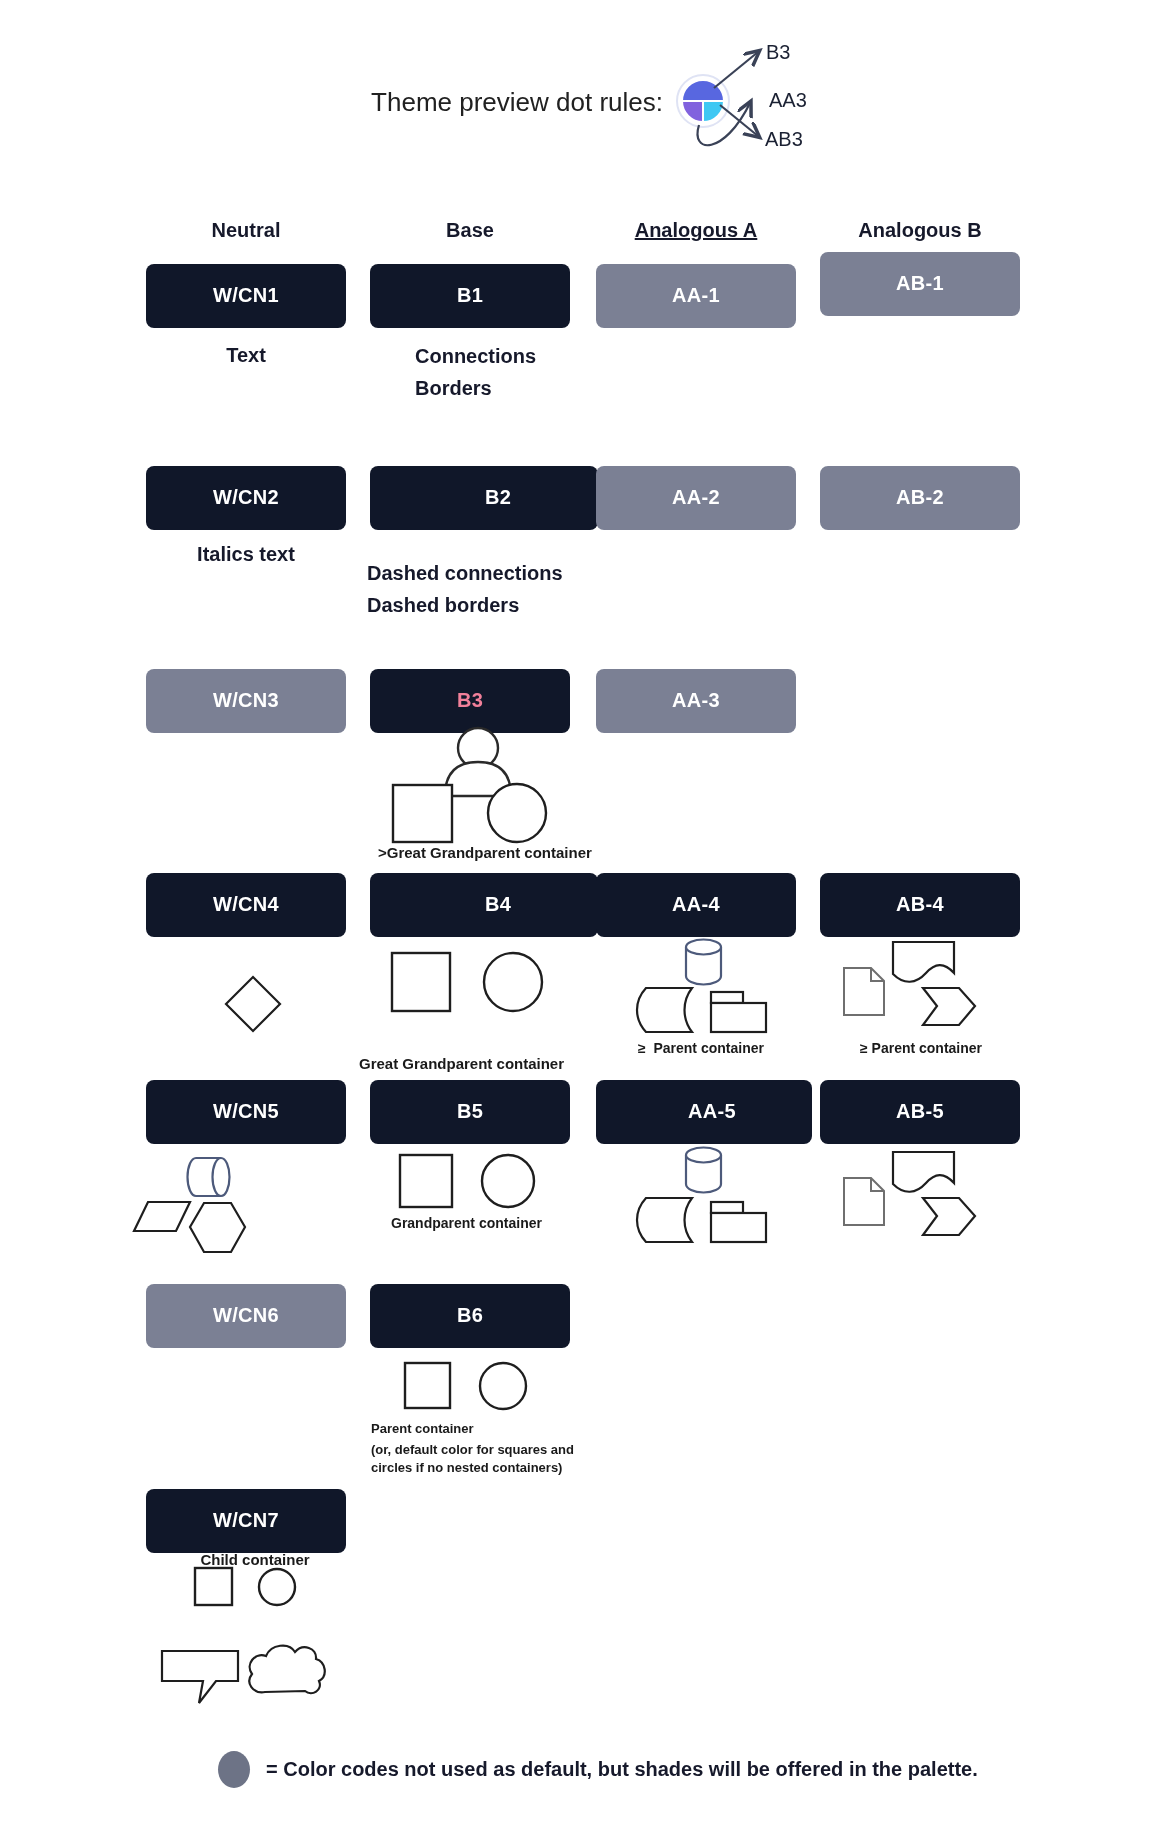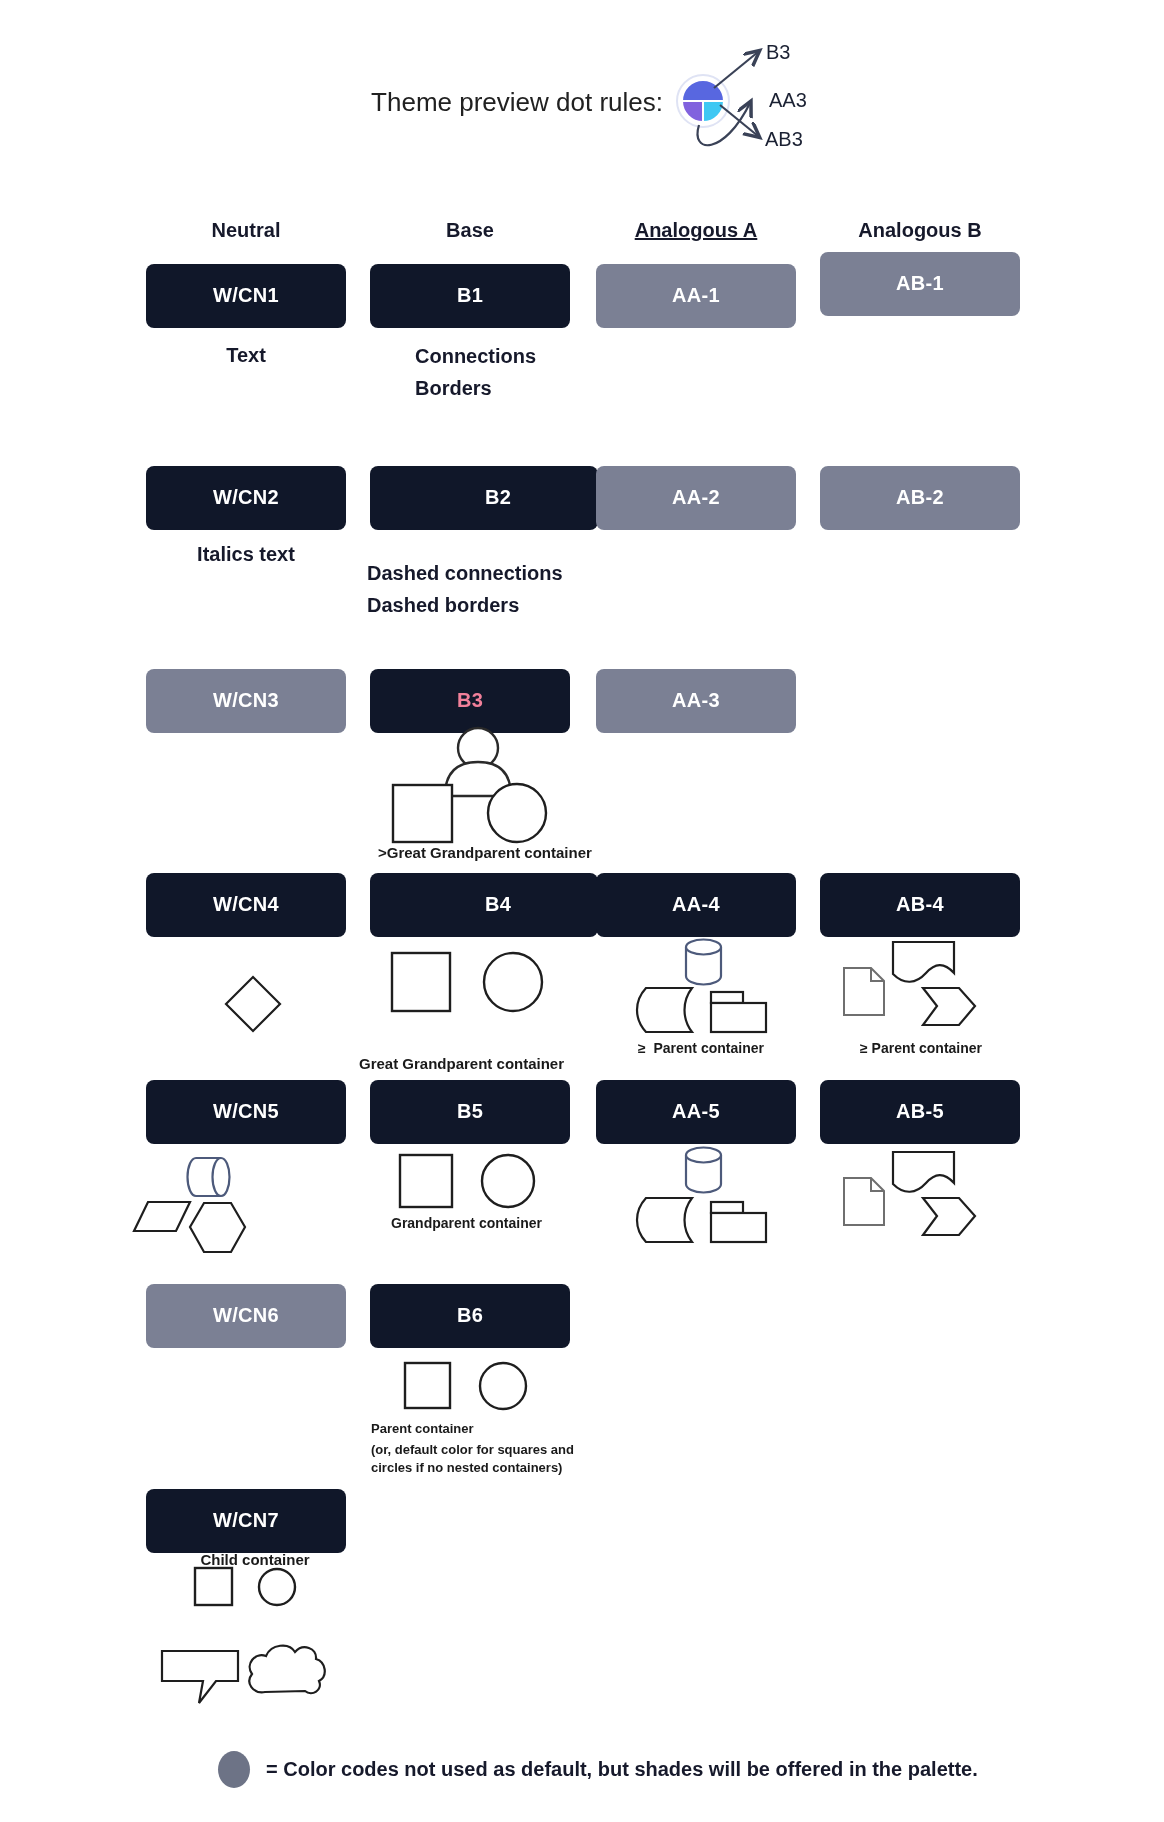--- a/index.html
+++ b/index.html
@@ -115,21 +115,21 @@
   <svg class="shape" style="left:838px; top:936px; width:145px; height:95px;" viewBox="838 936 145 95">
     <path d="M893,942 L954,942 L954,973 C944,962 935,963 926,973 C916,984 904,985 893,974 Z" fill="#ffffff" stroke="#1e1e1e" stroke-width="2.2"></path>
     <path d="M844,968 L871,968 L884,981 L884,1015 L844,1015 Z" fill="#ffffff" stroke="#6f6f6f" stroke-width="2"></path>
     <path d="M871,968 L871,981 L884,981" fill="none" stroke="#6f6f6f" stroke-width="2"></path>
     <path d="M923,988 L959,988 L975,1006 L959,1025 L923,1025 L937,1006 Z" fill="#ffffff" stroke="#1e1e1e" stroke-width="2.2"></path>
   </svg>
   <div class="caption cap14" style="left:860px; top:1040px;">≥ Parent container</div>
 
   <div class="swatch dark" style="left:146px; top:1080px;">W/CN5</div>
   <div class="swatch dark" style="left:370px; top:1080px;">B5</div>
-  <div class="swatch dark" style="left:596px; top:1080px;">AA-5</div>
+  <div class="swatch dark" style="left:596px; top:1080px;padding-left:16px;">AA-5</div>
   <div class="swatch dark" style="left:820px; top:1080px;">AB-5</div>
 
   <svg class="shape" style="left:128px; top:1150px; width:125px; height:110px;" viewBox="128 1150 125 110">
     <path d="M221,1158 L196,1158 A8.5,19 0 0 0 196,1196 L221,1196" fill="#ffffff" stroke="#4d5a7b" stroke-width="2.2"></path>
     <ellipse cx="221" cy="1177" rx="8.5" ry="19" fill="#ffffff" stroke="#4d5a7b" stroke-width="2.2"></ellipse>
     <polygon points="148,1202 190,1202 176,1231 134,1231" fill="#ffffff" stroke="#1e1e1e" stroke-width="2.2"></polygon>
     <polygon points="204,1203 231,1203 245,1227 231,1252 204,1252 190,1227" fill="#ffffff" stroke="#1e1e1e" stroke-width="2.2"></polygon>
   </svg>
 
   <svg class="shape" style="left:396px; top:1151px; width:145px; height:62px;" viewBox="396 1151 145 62">

